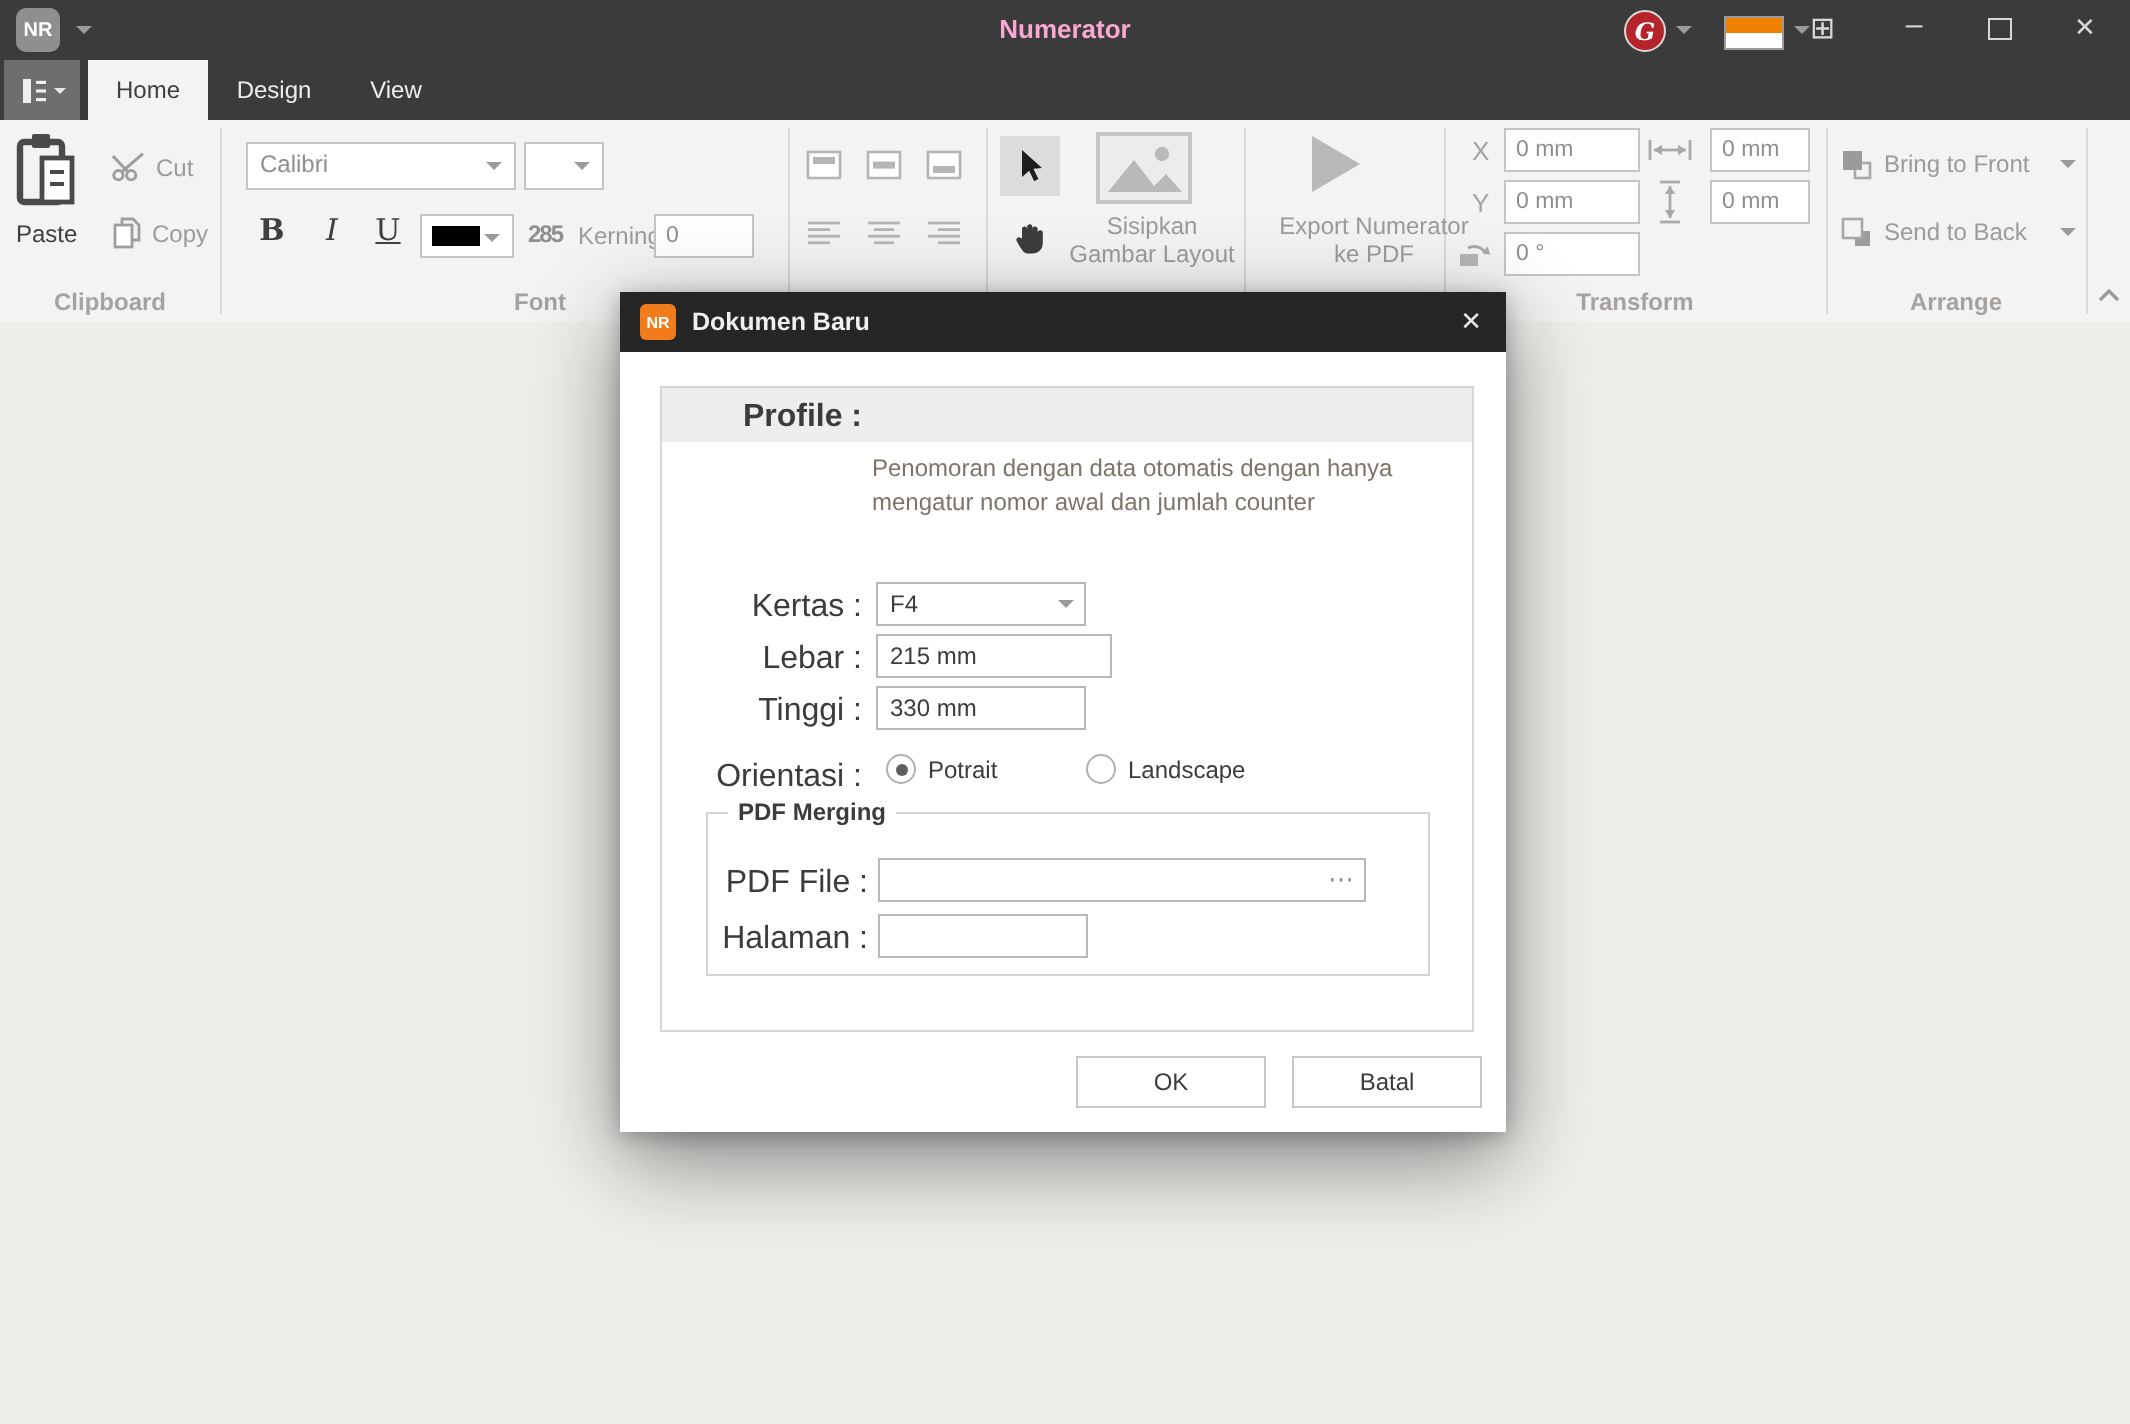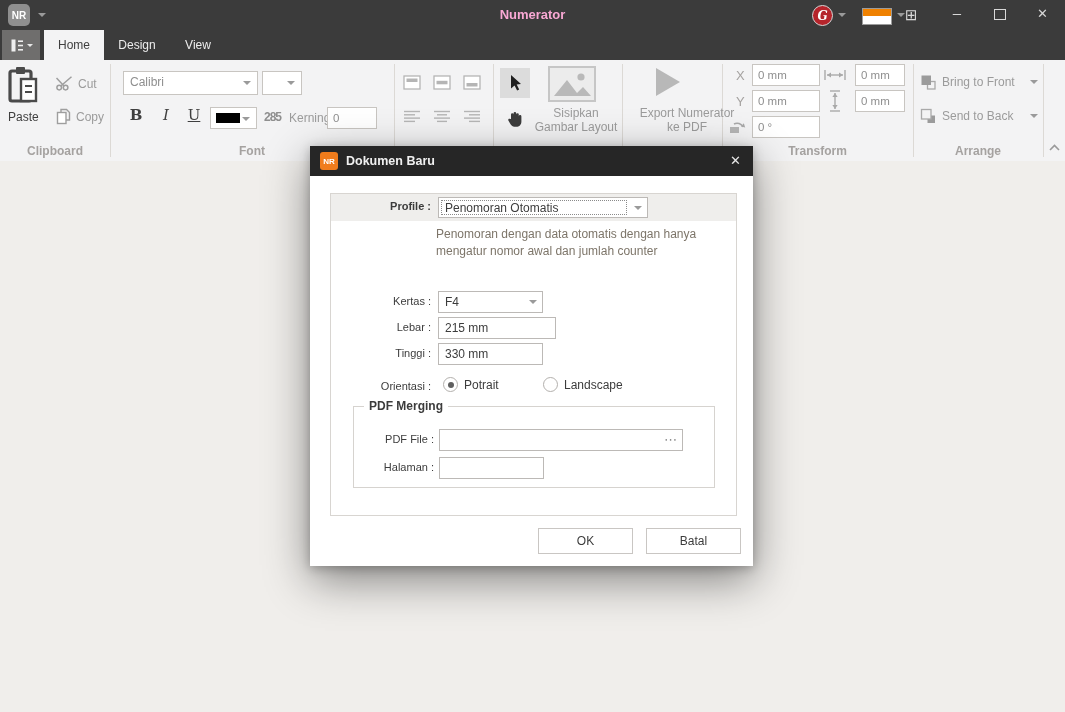--- a/index.html
+++ b/index.html
@@ -40,21 +40,21 @@
   .t-home{left:44px;width:60px;}
   .t-design{left:106px;width:62px;}
   .t-view{left:170px;width:56px;}
   
   .ribbon{position:absolute;top:60px;left:0;right:0;height:101px;background:#f3f3f4;
           border-bottom:1px solid #d7d4d0;}
   .rsep{position:absolute;top:4px;bottom:4px;width:1px;background:#dcd9d5;}
   .s1{left:110px;}.s2{left:394px;}.s3{left:493px;}.s4{left:622px;}.s5{left:722px;}.s6{left:913px;}.s7{left:1043px;}
   .grp-label{position:absolute;bottom:3px;font-weight:bold;color:#a5a2a0;font-size:12px;text-align:center;}
   .gl-clip{left:0;width:110px;}
-  .gl-font{left:110px;width:284px;margin-top:26px;}
+  .gl-font{left:128px;width:284px;margin-top:26px;}
   .gl-transform{left:722px;width:191px;}
   .gl-arrange{left:913px;width:130px;}
   .rtext{color:#9b9b9b;font-size:12px;}
   .paste-btn{position:absolute;left:8px;top:6px;width:44px;height:62px;cursor:pointer;}
   .paste-label{position:absolute;left:0;top:44px;width:44px;color:#3f3f3f;font-size:12px;}
   .cut-btn,.copy-btn{position:absolute;left:56px;display:flex;align-items:center;gap:5px;cursor:pointer;}
   .cut-btn{top:16px;}
   .copy-btn{top:48px;}
   .combo{position:relative;background:#fff;border:1px solid #c8c5c1;box-sizing:border-box;}
   .combo .cval{position:absolute;left:6px;top:3px;color:#8f8f8f;font-size:12px;white-space:nowrap;}
@@ -108,21 +108,21 @@
   .dialog{position:absolute;left:310px;top:146px;width:443px;height:420px;background:#fff;
           box-shadow:0 14px 42px rgba(0,0,0,.45),0 2px 10px rgba(0,0,0,.25);}
   .dlg-titlebar{position:absolute;top:0;left:0;right:0;height:30px;background:#262626;}
   .dlg-logo{position:absolute;left:10px;top:6px;width:18px;height:18px;border-radius:3px;
             background:#f07c1c;color:#fff;font-weight:bold;font-size:8px;
             display:flex;align-items:center;justify-content:center;}
   .dlg-title{position:absolute;left:36px;top:8px;color:#f0f0f0;font-weight:bold;font-size:12.5px;}
   .dlg-close{position:absolute;right:12px;top:7px;color:#e8e8e8;font-size:13px;cursor:pointer;}
   .panel{position:absolute;left:20px;top:47px;width:405px;height:321px;border:1px solid #d8d5d1;background:#fff;}
   .profile-band{position:absolute;left:0;right:0;top:0;height:27px;background:#efeeec;}
-  .dlabel{position:absolute;color:#3c3c3c;font-size:11px;text-align:right;}
+  .dlabel{position:absolute;color:#3c3c3c;font-size:16px;text-align:right;}
   .lbl-profile{left:0;top:6px;width:100px;font-weight:bold;}
   .dcombo{position:absolute;background:#fff;border:1px solid #bcb9b6;box-sizing:border-box;cursor:pointer;}
   .dcombo .cval{position:absolute;left:6px;top:3px;color:#3c3c3c;font-size:12px;white-space:nowrap;}
   .dcombo .caret{position:absolute;right:5px;top:8px;}
   .profile-combo{left:107px;top:3px;width:210px;height:21px;}
   .focus-dots{position:absolute;left:2px;top:2px;right:20px;bottom:2px;border:1px dotted #8a8a8a;}
   .desc{position:absolute;left:105px;top:32px;width:280px;color:#7d7569;line-height:17px;font-size:12px;}
   .lbl-kertas{left:0;top:101px;width:100px;}
   .kertas-combo{left:107px;top:97px;width:105px;height:22px;}
   .dinput{position:absolute;background:#fff;border:1px solid #bcb9b6;box-sizing:border-box;
@@ -392,25 +392,20 @@
   <div class="dialog">
     <div class="dlg-titlebar">
       <div class="dlg-logo">NR</div>
       <div class="dlg-title">Dokumen Baru</div>
       <div class="dlg-close">✕</div>
     </div>
 
     <div class="panel">
       <div class="profile-band"></div>
       <div class="dlabel lbl-profile">Profile :</div>
-      <div class="dcombo profile-combo">
-        <span class="cval">Penomoran Otomatis</span>
-        <span class="focus-dots"></span>
-        <span class="caret"></span>
-      </div>
       <div class="desc">
         <div>Penomoran dengan data otomatis dengan hanya</div>
         <div>mengatur nomor awal dan jumlah counter</div>
       </div>
 
       <div class="dlabel lbl-kertas">Kertas :</div>
       <div class="dcombo kertas-combo">
         <span class="cval">F4</span>
         <span class="caret"></span>
       </div>

